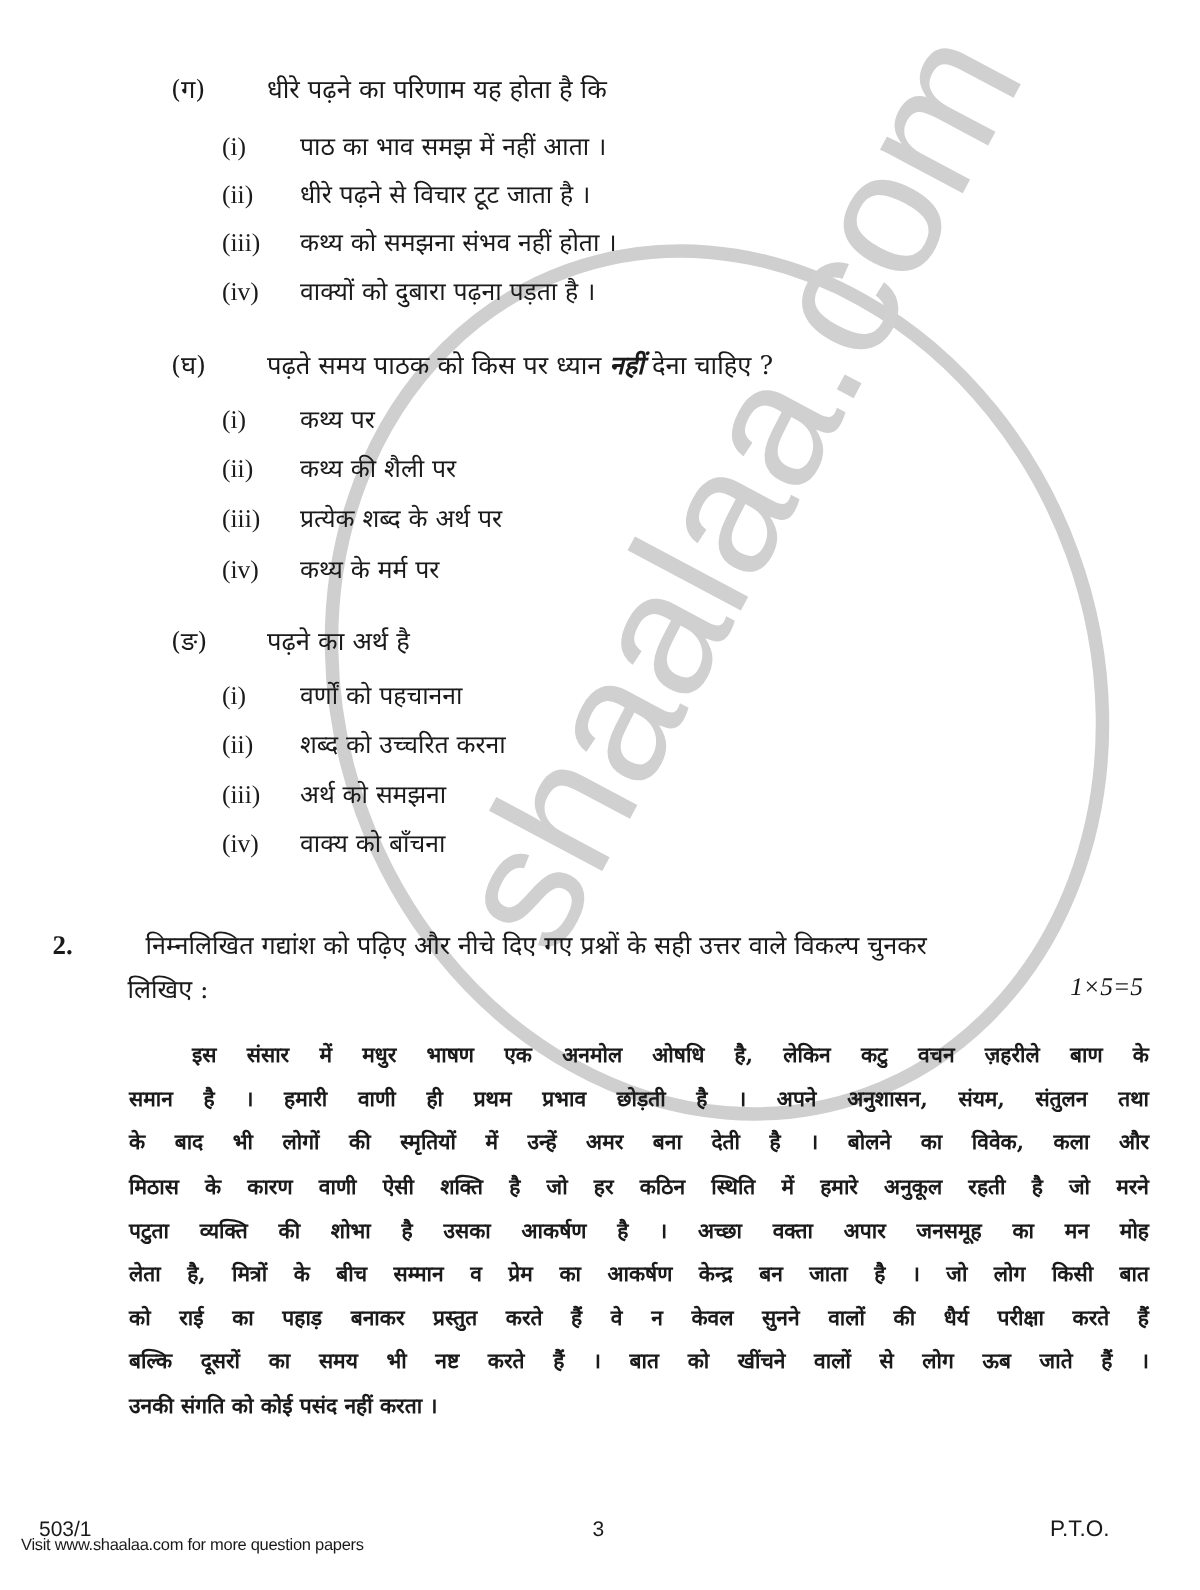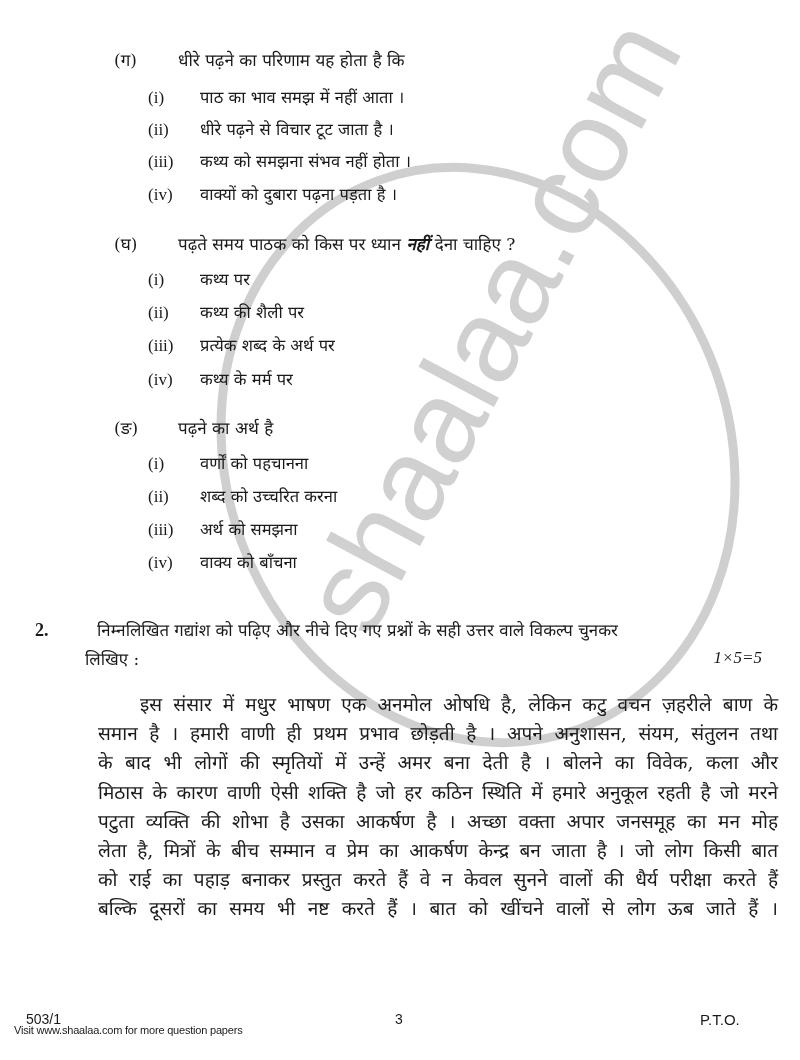--- a/index.html
+++ b/index.html
@@ -14,21 +14,21 @@
   .q-head { position: absolute; left: 86px; font-size: 17px; line-height: 24px; white-space: nowrap; margin-left: 28px; }
   .q-head .lbl { display: inline-block; width: 64px; }
   .opt { position: absolute; left: 148px; font-size: 16.5px; line-height: 24px; white-space: nowrap; }
   .opt .num { display: inline-block; width: 52px; font-family: "Liberation Serif", serif; font-size: 17px; }
   .emph { font-weight: bold; font-style: italic; }
 
   .q2-num { position: absolute; left: 35px; top: 620px; font-family: "Liberation Serif", serif; font-weight: bold; font-size: 18px; }
   .q2-line { position: absolute; left: 85px; font-size: 16.8px; line-height: 26px; white-space: nowrap; }
   .marks { position: absolute; right: 38px; top: 648px; font-family: "Liberation Serif", serif; font-style: italic; font-size: 17px; }
 
-  .passage { position: absolute; left: 98px; width: 680px; top: 690px; font-size: 19px; line-height: 29.2px; }
+  .passage { position: absolute; left: 86px; width: 680px; top: 690px; font-size: 14px; line-height: 29.2px; font-weight: bold; }
   .passage .pl { display: block; text-align: justify; text-align-last: justify; white-space: nowrap; height: 29.2px; }
   .passage .pl.last { text-align-last: left; }
   .passage .pl.first { text-indent: 42px; }
 
   .footer-code { position: absolute; left: 26px; top: 1011px; font-family: "Liberation Sans", sans-serif; font-size: 14px; }
   .footer-page { position: absolute; left: 395px; top: 1011px; font-family: "Liberation Sans", sans-serif; font-size: 14px; }
   .footer-pto { position: absolute; left: 700px; top: 1011px; font-family: "Liberation Sans", sans-serif; font-size: 15px; }
   .footer-visit { position: absolute; left: 14px; top: 1024px; font-family: "Liberation Sans", sans-serif; font-size: 11px; letter-spacing: -0.2px; }
 </style>
 </head>
@@ -74,20 +74,21 @@
 
     <div class="passage">
       <span class="pl first">इस संसार में मधुर भाषण एक अनमोल ओषधि है, लेकिन कटु वचन ज़हरीले बाण के</span>
       <span class="pl">समान है । हमारी वाणी ही प्रथम प्रभाव छोड़ती है । अपने अनुशासन, संयम, संतुलन तथा</span>
       <span class="pl">के बाद भी लोगों की स्मृतियों में उन्हें अमर बना देती है । बोलने का विवेक, कला और</span>
       <span class="pl">मिठास के कारण वाणी ऐसी शक्ति है जो हर कठिन स्थिति में हमारे अनुकूल रहती है जो मरने</span>
       <span class="pl">पटुता व्यक्ति की शोभा है उसका आकर्षण है । अच्छा वक्ता अपार जनसमूह का मन मोह</span>
       <span class="pl">लेता है, मित्रों के बीच सम्मान व प्रेम का आकर्षण केन्द्र बन जाता है । जो लोग किसी बात</span>
       <span class="pl">को राई का पहाड़ बनाकर प्रस्तुत करते हैं वे न केवल सुनने वालों की धैर्य परीक्षा करते हैं</span>
       <span class="pl">बल्कि दूसरों का समय भी नष्ट करते हैं । बात को खींचने वालों से लोग ऊब जाते हैं ।</span>
+      <span class="pl last">उनकी संगति को कोई पसंद नहीं करता ।</span>
     </div>
 
     <div class="footer-code">503/1</div>
     <div class="footer-page">3</div>
     <div class="footer-pto">P.T.O.</div>
     <div class="footer-visit">Visit www.shaalaa.com for more question papers</div>
   </div>
 </div>
 
 </body></html>

